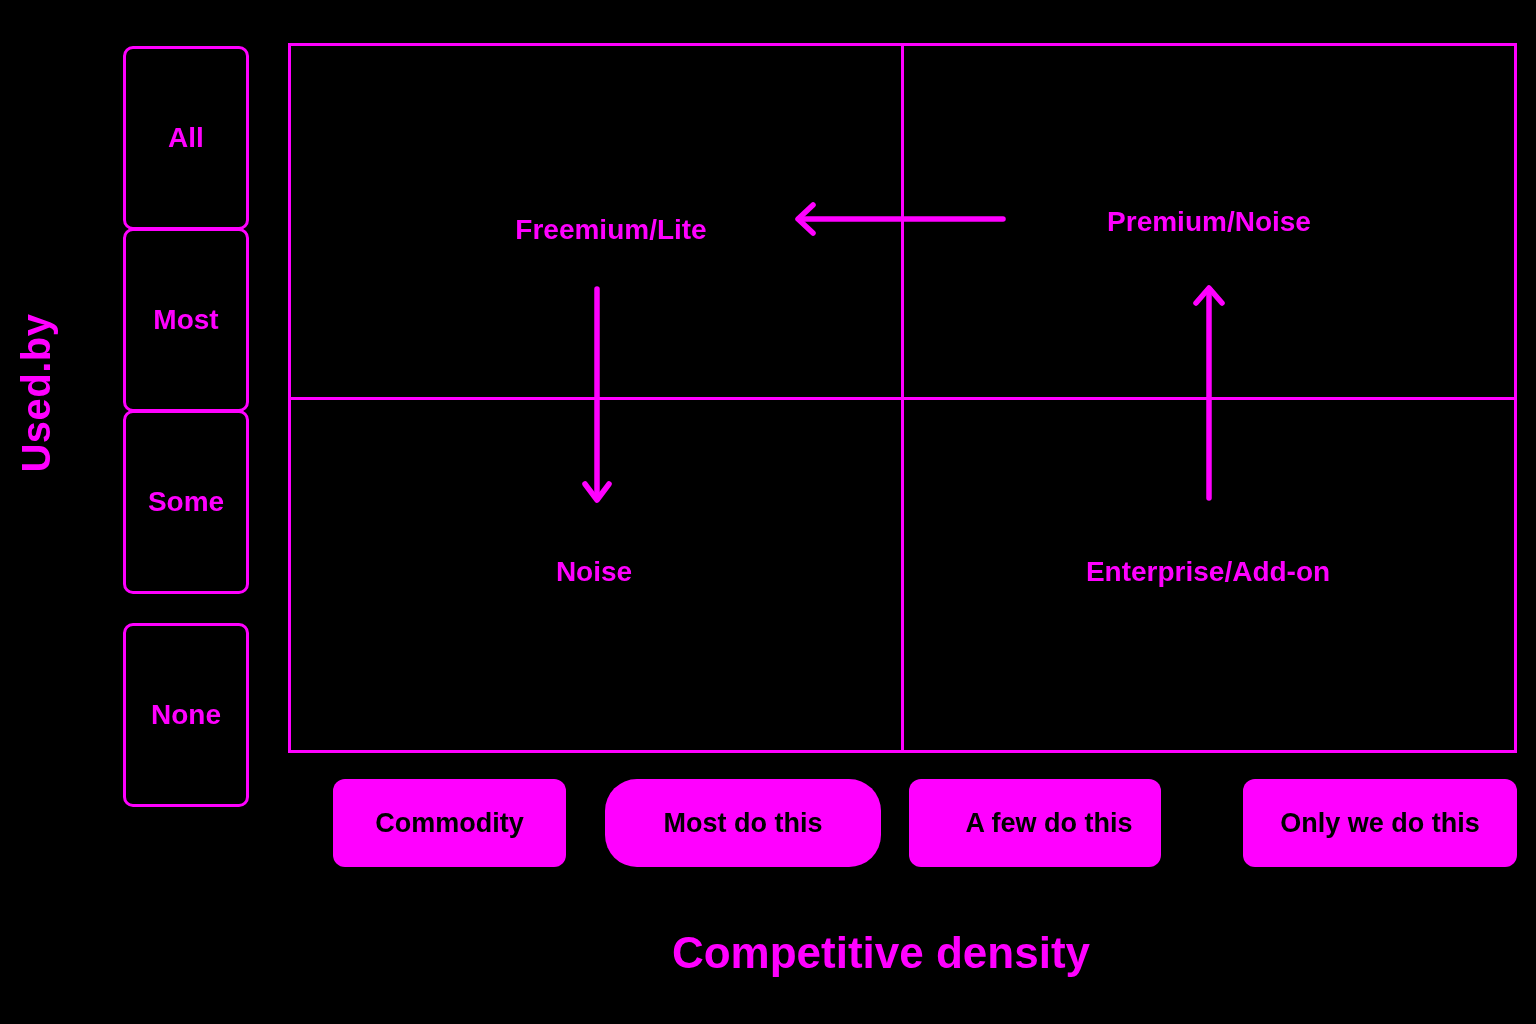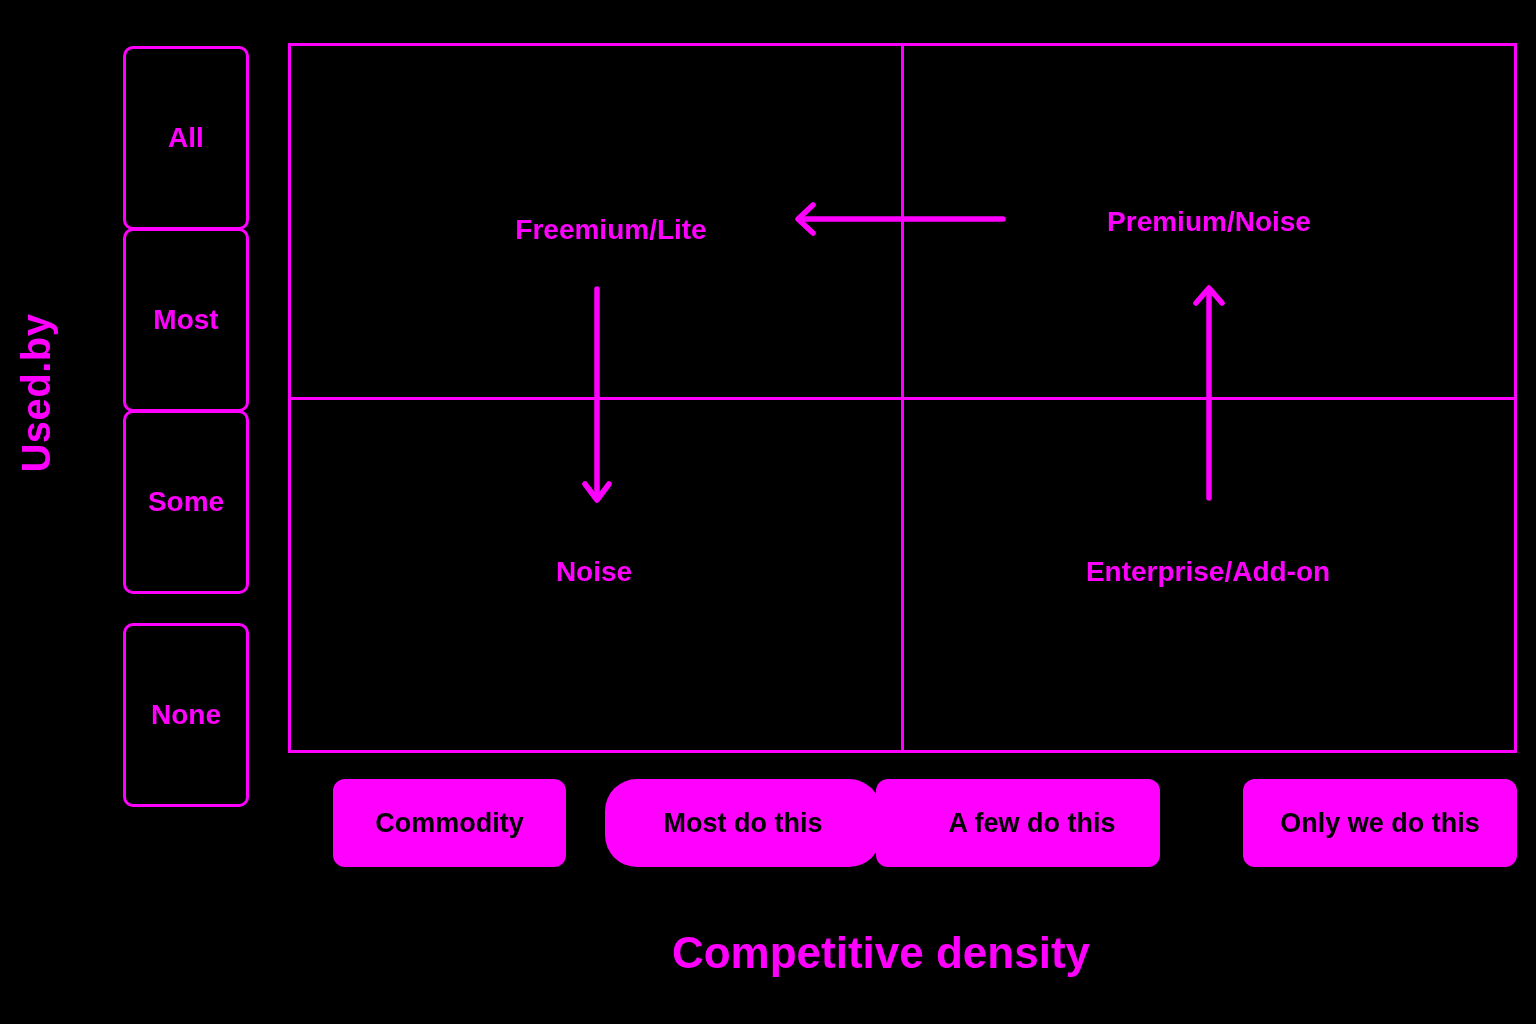--- a/index.html
+++ b/index.html
@@ -72,21 +72,21 @@
   .xbtn {
     top:779px; height:88px;
     background:var(--accent); border-radius:12px;
     color:var(--btn-text);
     display:flex; align-items:center; justify-content:center;
     font-size:27px; font-weight:700;
     white-space:nowrap;
   }
   .xbtn.x0 { left:286px;  width:233px;margin-left:47px; }
   .xbtn.x1 { left:605px;  width:276px;border-radius:32px; }
-  .xbtn.x2 { left:876px;  width:284px;padding-left:28px; }
+  .xbtn.x2 { left:909px;  width:252px;padding-left:28px; }
   .xbtn.x3 { left:1243px; width:274px;text-align:center; }
 
   
   .x-title {
     left:881px; top:953px;
     transform:translate(-50%,-50%);
     color:var(--accent);
     font-size:44px; font-weight:700;
     white-space:nowrap;
   }

